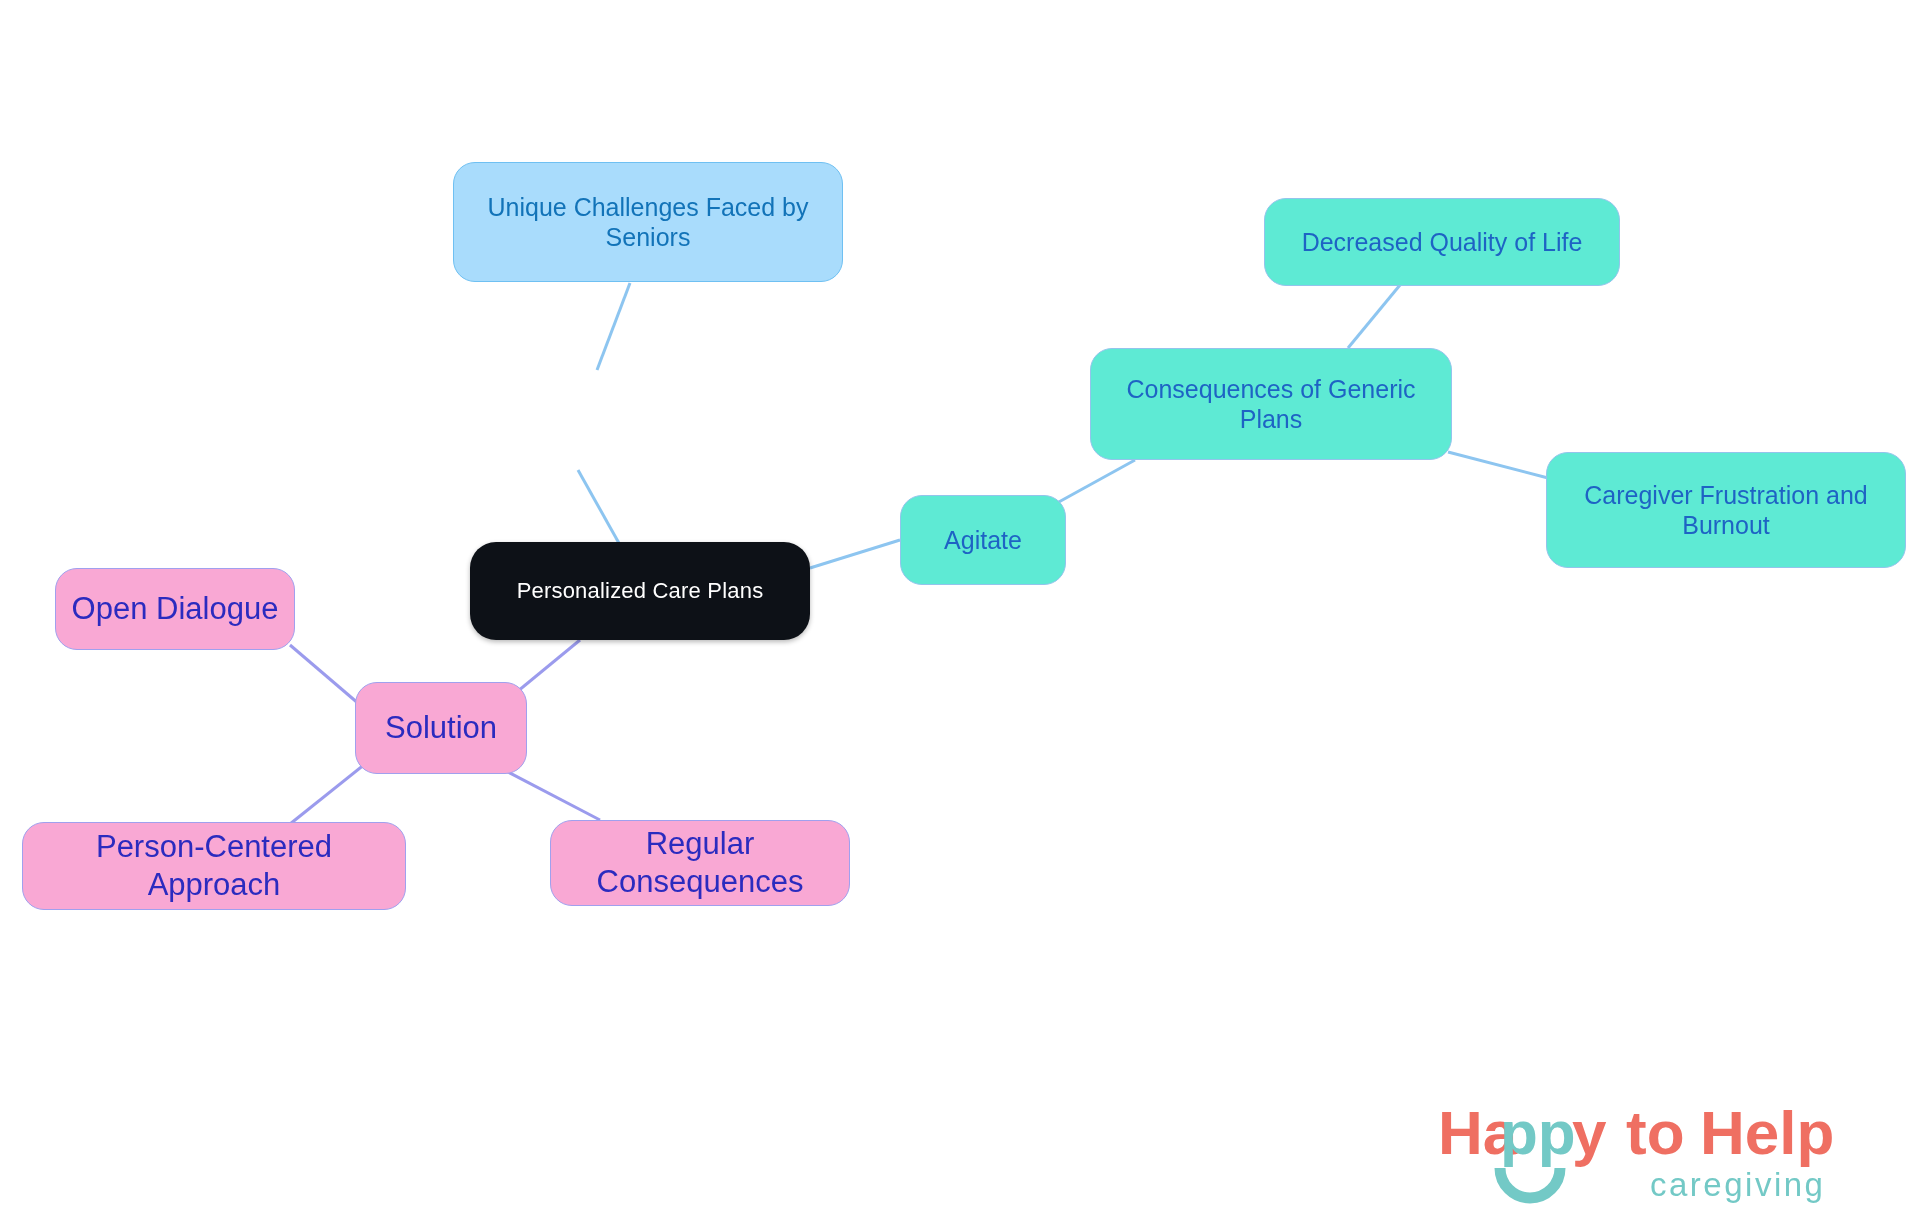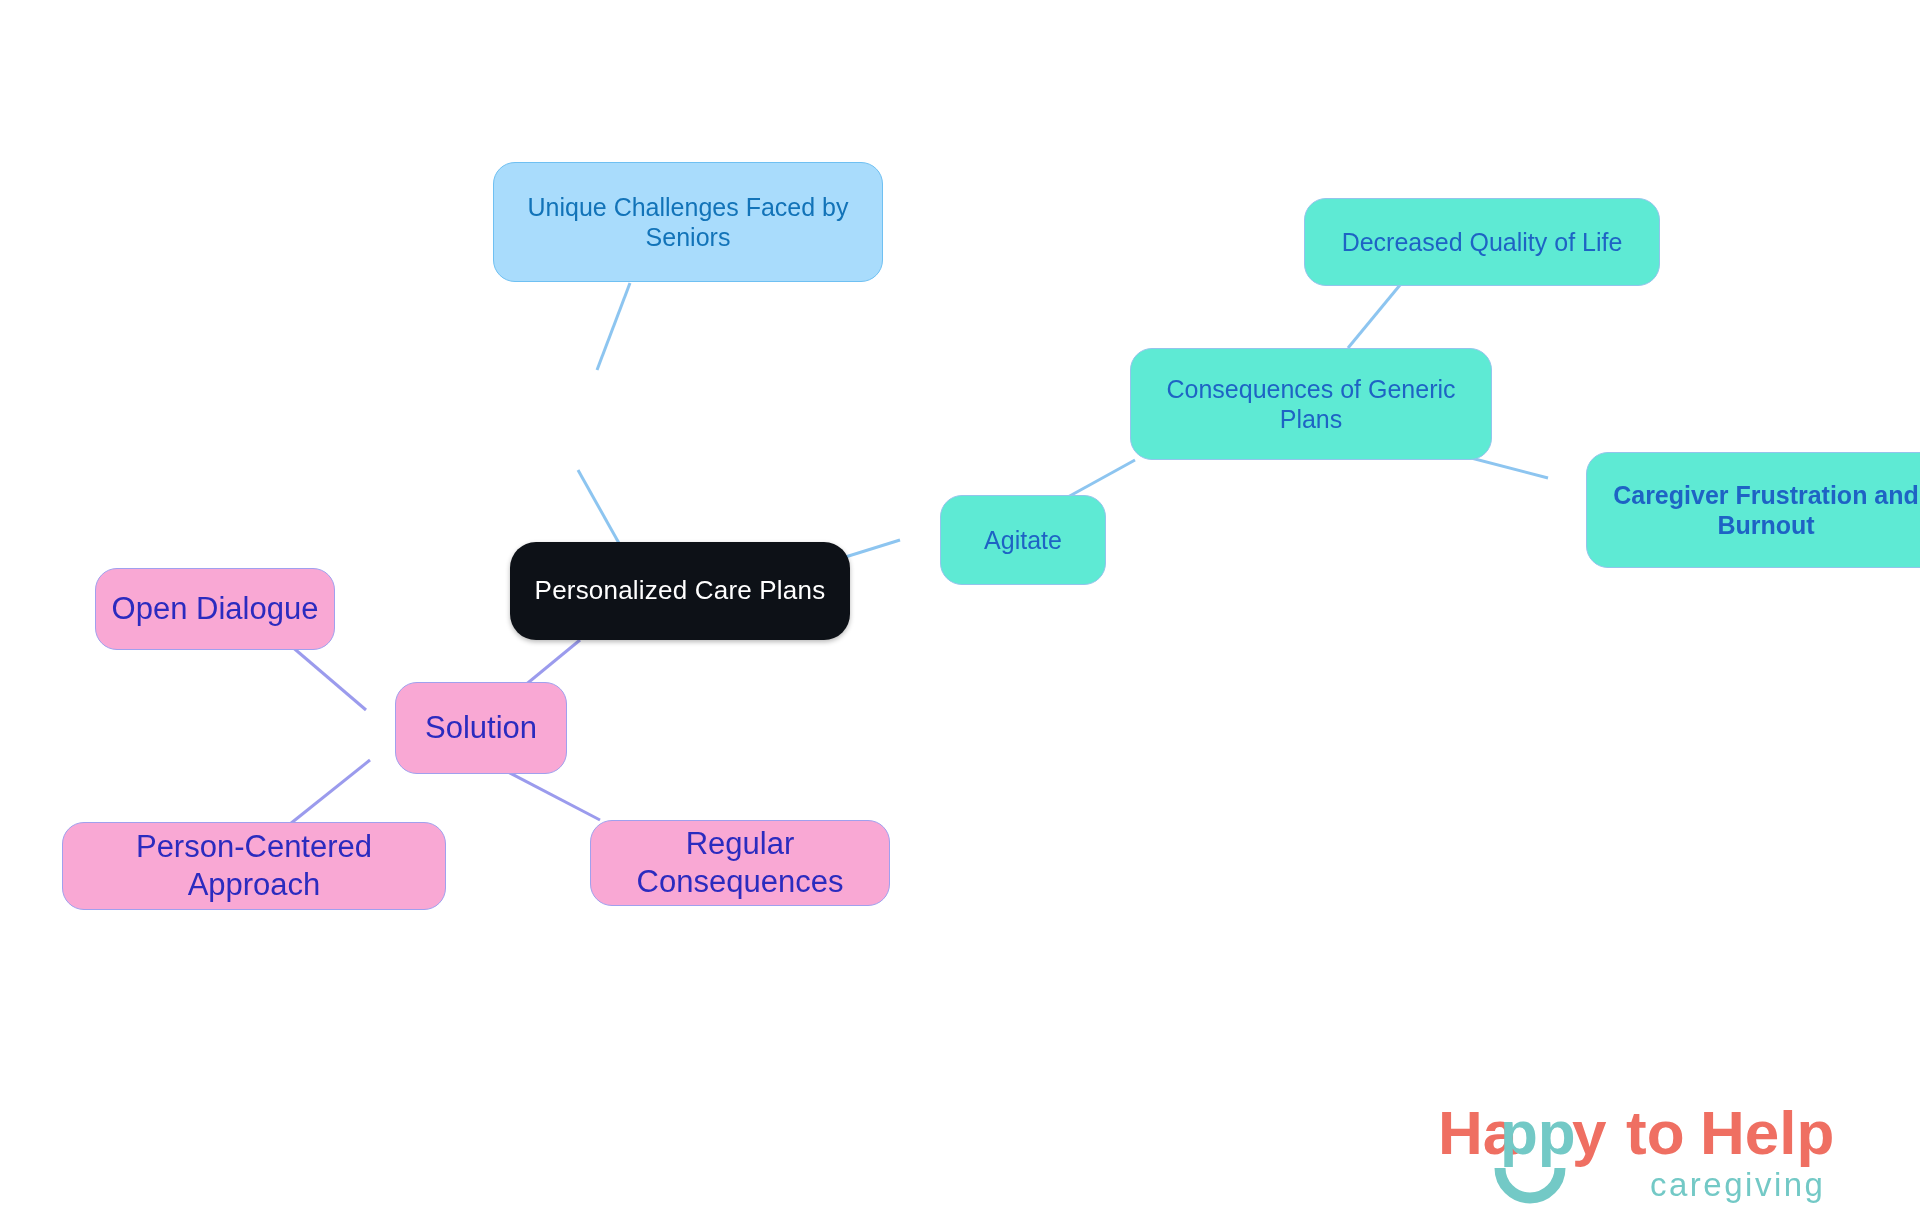--- a/index.html
+++ b/index.html
@@ -33,28 +33,27 @@
     position: absolute;
     box-sizing: border-box;
     display: flex;
     align-items: center;
     justify-content: center;
     text-align: center;
     border-radius: 22px;
     line-height: 1.22;
     padding: 6px 14px;
     white-space: pre-line;
-    margin-left: 40px;
   }
   .node-root {
     background: #0d1117;
     color: #ffffff;
     border: none;
     border-radius: 26px;
-    font-size: 26px;
+    font-size: 22px;
     letter-spacing: 0.2px;
     box-shadow: 0 2px 5px rgba(0,0,0,0.28);
   }
   .node-blue-a {
     background: #a9dcfc;
     border: 1.6px solid #6fc0f2;
     color: #1273b8;
     font-size: 25px;
   }
   .node-blue-b {
@@ -114,21 +113,21 @@
 
   <div class="node node-root" style="left:470px; top:542px; width:340px; height:98px;">Personalized Care Plans</div>
 
   <div class="node node-blue-b" style="left:900px; top:495px; width:166px; height:90px;">Agitate</div>
 
   <div class="node node-blue-b" style="left:1090px; top:348px; width:362px; height:112px;">Consequences of Generic
 Plans</div>
 
   <div class="node node-blue-b" style="left:1264px; top:198px; width:356px; height:88px;">Decreased Quality of Life</div>
 
-  <div class="node node-blue-b" style="left:1546px; top:452px; width:360px; height:116px;font-weight:bold;">Caregiver Frustration and
+  <div class="node node-blue-b" style="left:1546px; top:452px; width:360px; height:116px;">Caregiver Frustration and
 Burnout</div>
 
   <div class="node node-purple" style="left:355px; top:682px; width:172px; height:92px;">Solution</div>
 
   <div class="node node-purple" style="left:55px; top:568px; width:240px; height:82px;">Open Dialogue</div>
 
   <div class="node node-purple" style="left:22px; top:822px; width:384px; height:88px;">Person-Centered Approach</div>
 
   <div class="node node-purple" style="left:550px; top:820px; width:300px; height:86px;">Regular Consequences</div>
 

